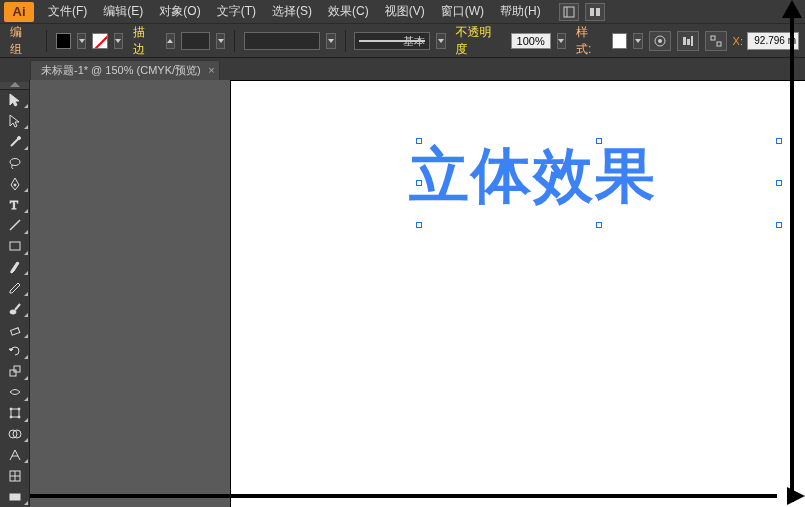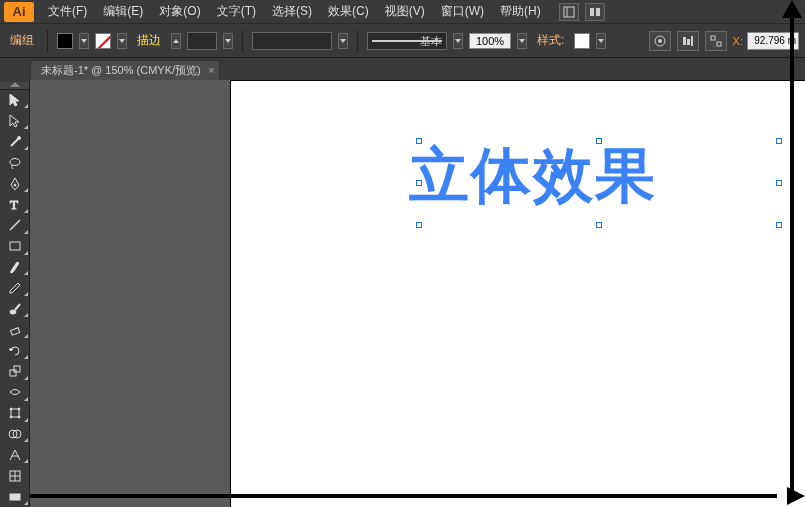--- a/index.html
+++ b/index.html
@@ -414,20 +414,21 @@
 
   <div class="brush-line inner">
     <span class="brush-basic-label" style="position:absolute;right:4px;top:1px">基本</span>
   </div>
   <div class="dropdown-arrow">
     <svg viewBox="0 0 6 6">
         <polygon points="0,1 6,1 3,5" fill="#ccc"></polygon>
       </svg>
   </div>
 
+  <span class="ctrl-label orange">不透明度</span>
   <div class="opacity-box">100%</div>
   <div class="dropdown-arrow">
     <svg viewBox="0 0 6 6">
         <polygon points="0,1 6,1 3,5" fill="#ccc"></polygon>
       </svg>
   </div>
 
   <span class="ctrl-label">样式:</span>
   <div class="swatch white"></div>
   <div class="dropdown-arrow">

